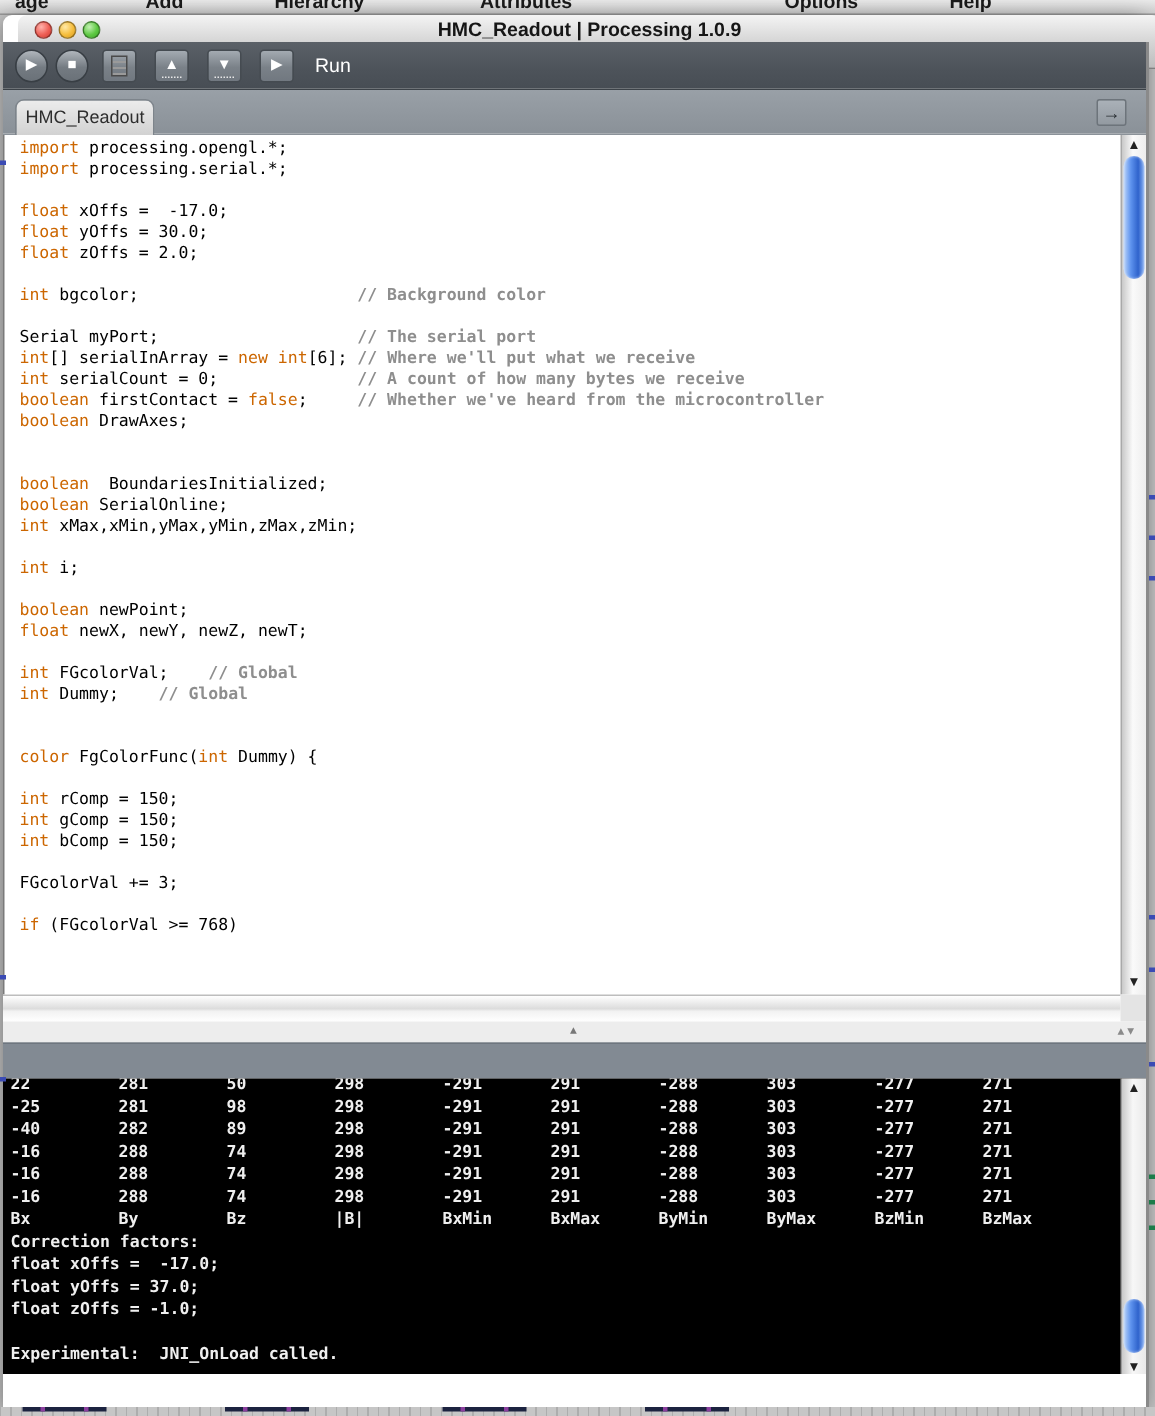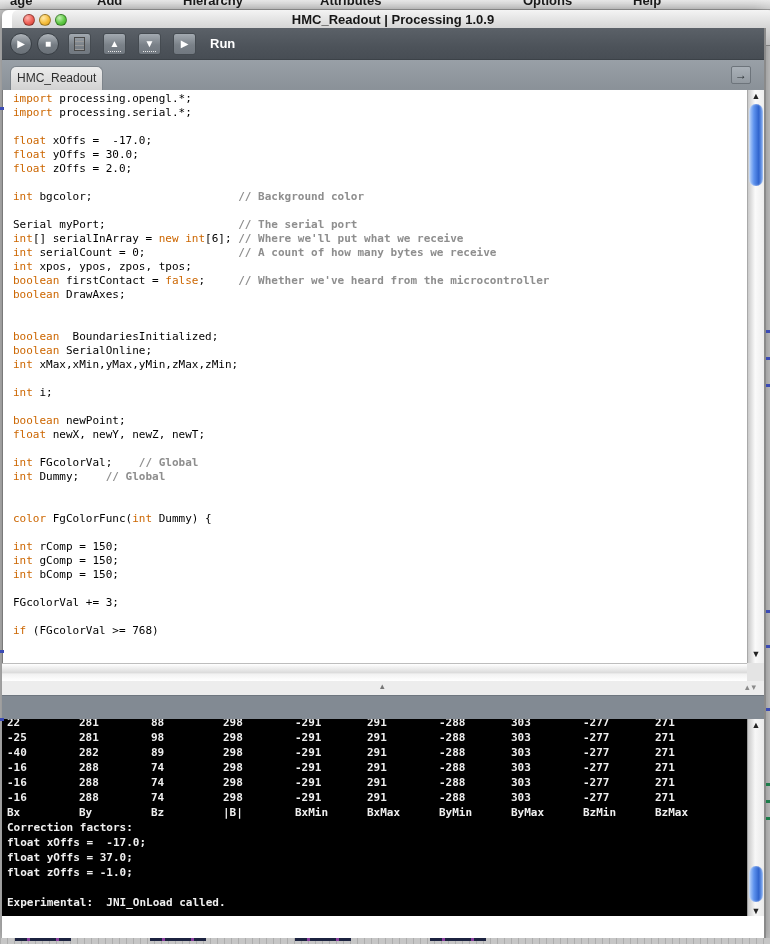--- a/index.html
+++ b/index.html
@@ -42,21 +42,21 @@
   .square-btn { position:absolute; top:5px; width:23px; height:22px; border-radius:3px;
                 background:linear-gradient(#a3aab1,#7a8188 55%,#717880);
                 border:1px solid #454b51; color:#fff; text-align:center; line-height:20px; font-size:10px; }
   .btn-play{left:8px} .btn-stop{left:35px}
   .btn-new{left:66px} .btn-open{left:101px} .btn-save{left:136px} .btn-export{left:171px}
   .doc-glyph { display:inline-block; width:11px; height:14px; margin-top:3px;
                background:linear-gradient(#f4f4f4,#dadada); border:1px solid #4a4a4a;
                background-image:repeating-linear-gradient(#0000 0 3px, #9a9a9a 3px 4px); }
   .tray { display:block; margin:-4px auto 0; width:13px; height:2px;
           border-bottom:1px dotted #e8e8e8; }
-  .run-label { position:absolute; left:208px; top:8px; color:#fff; font-size:13px; font-weight:bold; }
+  .run-label { position:absolute; left:208px; top:8px; color:#fff; font-size:13px; font-weight:normal; }
 
   
   .tabstrip { position:absolute; left:0; top:50px; width:100%; height:30px;
               background:linear-gradient(#99a0a7,#8a9198); border-bottom:1px solid #8b9299; }
   .tab { position:absolute; left:8px; top:6px; height:24px; padding:0 6px;
          background:linear-gradient(#ececec,#d2d2d2); border:1px solid #7d848b; border-bottom:none;
          border-radius:6px 6px 0 0; font-size:12px; color:#2e2e2e; line-height:23px; }
   .tab-arrow-btn { position:absolute; left:729px; top:6px; width:20px; height:18px;
                    background:linear-gradient(#aab1b8,#939aa1); border:1px solid #6d747b; border-radius:2px;
                    text-align:center; line-height:16px; font-size:12px; font-weight:bold; color:#272c31; }
@@ -165,21 +165,20 @@
           <div class="code-line">&nbsp;</div>
           <div class="code-line"><span class="kw">float</span><span class="pl"> xOffs =  -17.0;</span></div>
           <div class="code-line"><span class="kw">float</span><span class="pl"> yOffs = 30.0;</span></div>
           <div class="code-line"><span class="kw">float</span><span class="pl"> zOffs = 2.0;</span></div>
           <div class="code-line">&nbsp;</div>
           <div class="code-line"><span class="kw">int</span><span class="pl"> bgcolor;                      </span><span class="cm">// Background color</span></div>
           <div class="code-line">&nbsp;</div>
           <div class="code-line"><span class="pl">Serial myPort;                    </span><span class="cm">// The serial port</span></div>
           <div class="code-line"><span class="kw">int</span><span class="pl">[] serialInArray = </span><span class="kw">new</span><span class="pl"> </span><span class="kw">int</span><span class="pl">[6]; </span><span class="cm">// Where we'll put what we receive</span></div>
           <div class="code-line"><span class="kw">int</span><span class="pl"> serialCount = 0;              </span><span class="cm">// A count of how many bytes we receive</span></div>
-          <div class="code-line"><span class="kw">int</span><span class="pl"> xpos, ypos, zpos, tpos;</span></div>
           <div class="code-line"><span class="kw">boolean</span><span class="pl"> firstContact = </span><span class="kw">false</span><span class="pl">;     </span><span class="cm">// Whether we've heard from the microcontroller</span></div>
           <div class="code-line"><span class="kw">boolean</span><span class="pl"> DrawAxes;</span></div>
           <div class="code-line">&nbsp;</div>
           <div class="code-line">&nbsp;</div>
           <div class="code-line"><span class="kw">boolean</span><span class="pl">  BoundariesInitialized;</span></div>
           <div class="code-line"><span class="kw">boolean</span><span class="pl"> SerialOnline;</span></div>
           <div class="code-line"><span class="kw">int</span><span class="pl"> xMax,xMin,yMax,yMin,zMax,zMin;</span></div>
           <div class="code-line">&nbsp;</div>
           <div class="code-line"><span class="kw">int</span><span class="pl"> i;</span></div>
           <div class="code-line">&nbsp;</div>
@@ -214,21 +213,21 @@
 
     <div class="divider">
       <span class="caret">▴</span>
       <span class="mini-arrows">▴▾</span>
     </div>
 
     <div class="message-strip"></div>
 
     <div class="console">
       <div class="console-inner" id="console-area">
-          <div class="console-row"><span class="col">22</span><span class="col">281</span><span class="col">88</span><span class="col">298</span><span class="col">-291</span><span class="col">291</span><span class="col">-288</span><span class="col">303</span><span class="col">-277</span><span class="col">271</span></div>
+          <div class="console-row"><span class="col">22</span><span class="col">281</span><span class="col">50</span><span class="col">298</span><span class="col">-291</span><span class="col">291</span><span class="col">-288</span><span class="col">303</span><span class="col">-277</span><span class="col">271</span></div>
           <div class="console-row"><span class="col">-25</span><span class="col">281</span><span class="col">98</span><span class="col">298</span><span class="col">-291</span><span class="col">291</span><span class="col">-288</span><span class="col">303</span><span class="col">-277</span><span class="col">271</span></div>
           <div class="console-row"><span class="col">-40</span><span class="col">282</span><span class="col">89</span><span class="col">298</span><span class="col">-291</span><span class="col">291</span><span class="col">-288</span><span class="col">303</span><span class="col">-277</span><span class="col">271</span></div>
           <div class="console-row"><span class="col">-16</span><span class="col">288</span><span class="col">74</span><span class="col">298</span><span class="col">-291</span><span class="col">291</span><span class="col">-288</span><span class="col">303</span><span class="col">-277</span><span class="col">271</span></div>
           <div class="console-row"><span class="col">-16</span><span class="col">288</span><span class="col">74</span><span class="col">298</span><span class="col">-291</span><span class="col">291</span><span class="col">-288</span><span class="col">303</span><span class="col">-277</span><span class="col">271</span></div>
           <div class="console-row"><span class="col">-16</span><span class="col">288</span><span class="col">74</span><span class="col">298</span><span class="col">-291</span><span class="col">291</span><span class="col">-288</span><span class="col">303</span><span class="col">-277</span><span class="col">271</span></div>
           <div class="console-row"><span class="col">Bx</span><span class="col">By</span><span class="col">Bz</span><span class="col">|B|</span><span class="col">BxMin</span><span class="col">BxMax</span><span class="col">ByMin</span><span class="col">ByMax</span><span class="col">BzMin</span><span class="col">BzMax</span></div>
           <div class="console-text">Correction factors:</div>
           <div class="console-text">float xOffs =  -17.0;</div>
           <div class="console-text">float yOffs = 37.0;</div>
           <div class="console-text">float zOffs = -1.0;</div>

